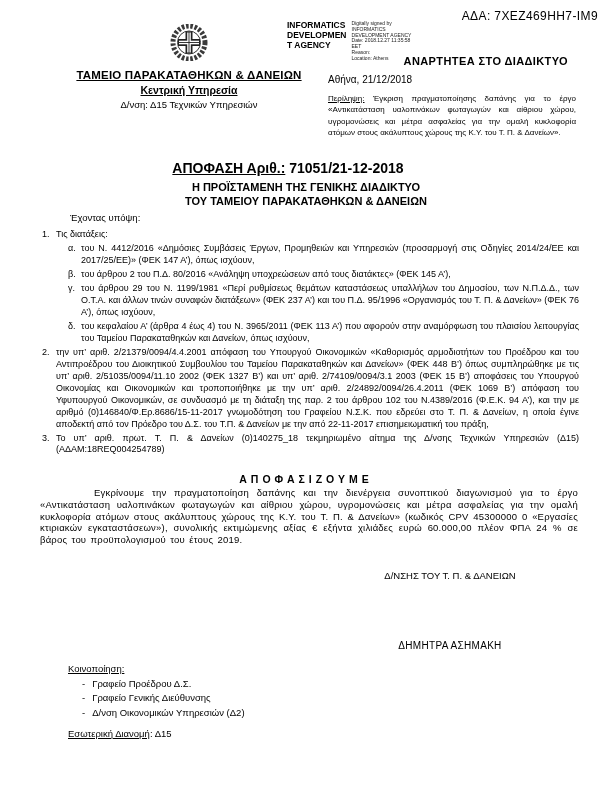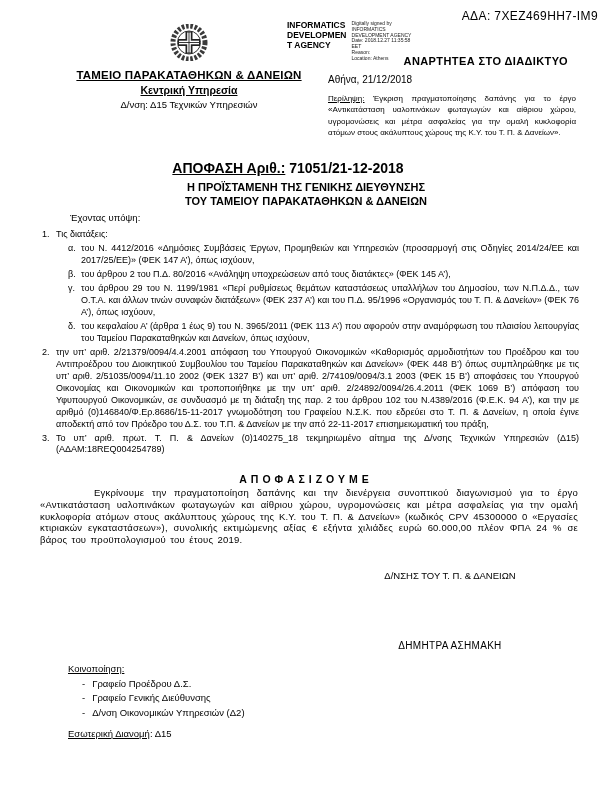--- a/index.html
+++ b/index.html
@@ -101,21 +101,21 @@
 
   <div class="summary">
     <span class="lbl">Περίληψη:</span><span> Έγκριση πραγματοποίησης δαπάνης για το έργο «Αντικατάσταση υαλοπινάκων φωταγωγών και αίθριου χώρου, υγρομονώσεις και μέτρα ασφαλείας για την ομαλή κυκλοφορία ατόμων στους ακάλυπτους χώρους της  Κ.Υ. του Τ. Π. &amp; Δανείων».</span>
   </div>
 
   <div class="decision-no">
     <span class="lbl">ΑΠΟΦΑΣΗ Αριθ.:</span><span> 71051/21-12-2018</span>
   </div>
 
   <div class="authority">
-    <div>Η ΠΡΟΪΣΤΑΜΕΝΗ ΤΗΣ ΓΕΝΙΚΗΣ ΔΙΕΥΘΥΝΣΗΣ</div>
+    <div>Η ΠΡΟΪΣΤΑΜΕΝΗ ΤΗΣ ΓΕΝΙΚΗΣ ΔΙΑΔΙΚΤΥΟ</div>
     <div>ΤΟΥ ΤΑΜΕΙΟΥ ΠΑΡΑΚΑΤΑΘΗΚΩΝ &amp; ΔΑΝΕΙΩΝ</div>
   </div>
 
   <div class="having">Έχοντας υπόψη:</div>
 
   <div class="list">
     <div class="row">
       <span class="lbl">1.</span>
       <div class="txt">Τις διατάξεις:</div>
     </div>
@@ -126,21 +126,21 @@
     <div class="row sub">
       <span class="lbl">β.</span>
       <div class="txt">του άρθρου 2 του Π.Δ. 80/2016 «Ανάληψη υποχρεώσεων από τους διατάκτες» (ΦΕΚ 145 Α’),</div>
     </div>
     <div class="row sub">
       <span class="lbl">γ.</span>
       <div class="txt">του άρθρου 29 του Ν. 1199/1981 «Περί ρυθμίσεως θεμάτων καταστάσεως υπαλλήλων του Δημοσίου, των Ν.Π.Δ.Δ., των Ο.Τ.Α. και άλλων τινών συναφών διατάξεων» (ΦΕΚ 237 Α’) και του Π.Δ. 95/1996 «Οργανισμός του Τ. Π. &amp; Δανείων» (ΦΕΚ 76 Α’), όπως ισχύουν,</div>
     </div>
     <div class="row sub">
       <span class="lbl">δ.</span>
-      <div class="txt">του κεφαλαίου Α’ (άρθρα 1 έως 9) του Ν. 3965/2011 (ΦΕΚ 113 Α’) που αφορούν στην αναμόρφωση του πλαισίου λειτουργίας του Ταμείου Παρακαταθηκών και Δανείων, όπως ισχύουν,</div>
+      <div class="txt">του κεφαλαίου Α’ (άρθρα 4 έως 4) του Ν. 3965/2011 (ΦΕΚ 113 Α’) που αφορούν στην αναμόρφωση του πλαισίου λειτουργίας του Ταμείου Παρακαταθηκών και Δανείων, όπως ισχύουν,</div>
     </div>
     <div class="row">
       <span class="lbl">2.</span>
       <div class="txt">την υπ’ αριθ. 2/21379/0094/4.4.2001 απόφαση του Υπουργού Οικονομικών «Καθορισμός αρμοδιοτήτων του Προέδρου και του Αντιπροέδρου του Διοικητικού Συμβουλίου του Ταμείου Παρακαταθηκών και Δανείων» (ΦΕΚ 448 Β’) όπως συμπληρώθηκε με τις υπ’ αριθ. 2/51035/0094/11.10 2002 (ΦΕΚ 1327 Β’) και υπ’ αριθ. 2/74109/0094/3.1 2003 (ΦΕΚ 15 Β’) αποφάσεις του Υπουργού Οικονομίας και Οικονομικών και τροποποιήθηκε με την υπ’ αριθ. 2/24892/0094/26.4.2011 (ΦΕΚ 1069 Β’) απόφαση του Υφυπουργού Οικονομικών, σε συνδυασμό με τη διάταξη της παρ. 2 του άρθρου 102 του Ν.4389/2016 (Φ.Ε.Κ. 94 Α’), και την με αριθμό (0)146840/Φ.Ερ.8686/15-11-2017 γνωμοδότηση του Γραφείου Ν.Σ.Κ. που εδρεύει στο Τ. Π. &amp; Δανείων, η οποία έγινε αποδεκτή από τον Πρόεδρο του Δ.Σ. του Τ.Π. &amp; Δανείων με την από 22-11-2017 επισημειωματική του πράξη,</div>
     </div>
     <div class="row">
       <span class="lbl">3.</span>
       <div class="txt">Το υπ’ αριθ. πρωτ. Τ. Π. &amp; Δανείων (0)140275_18 τεκμηριωμένο αίτημα της Δ/νσης Τεχνικών Υπηρεσιών (Δ15) (ΑΔΑΜ:18REQ004254789)</div>
     </div>
   </div>

